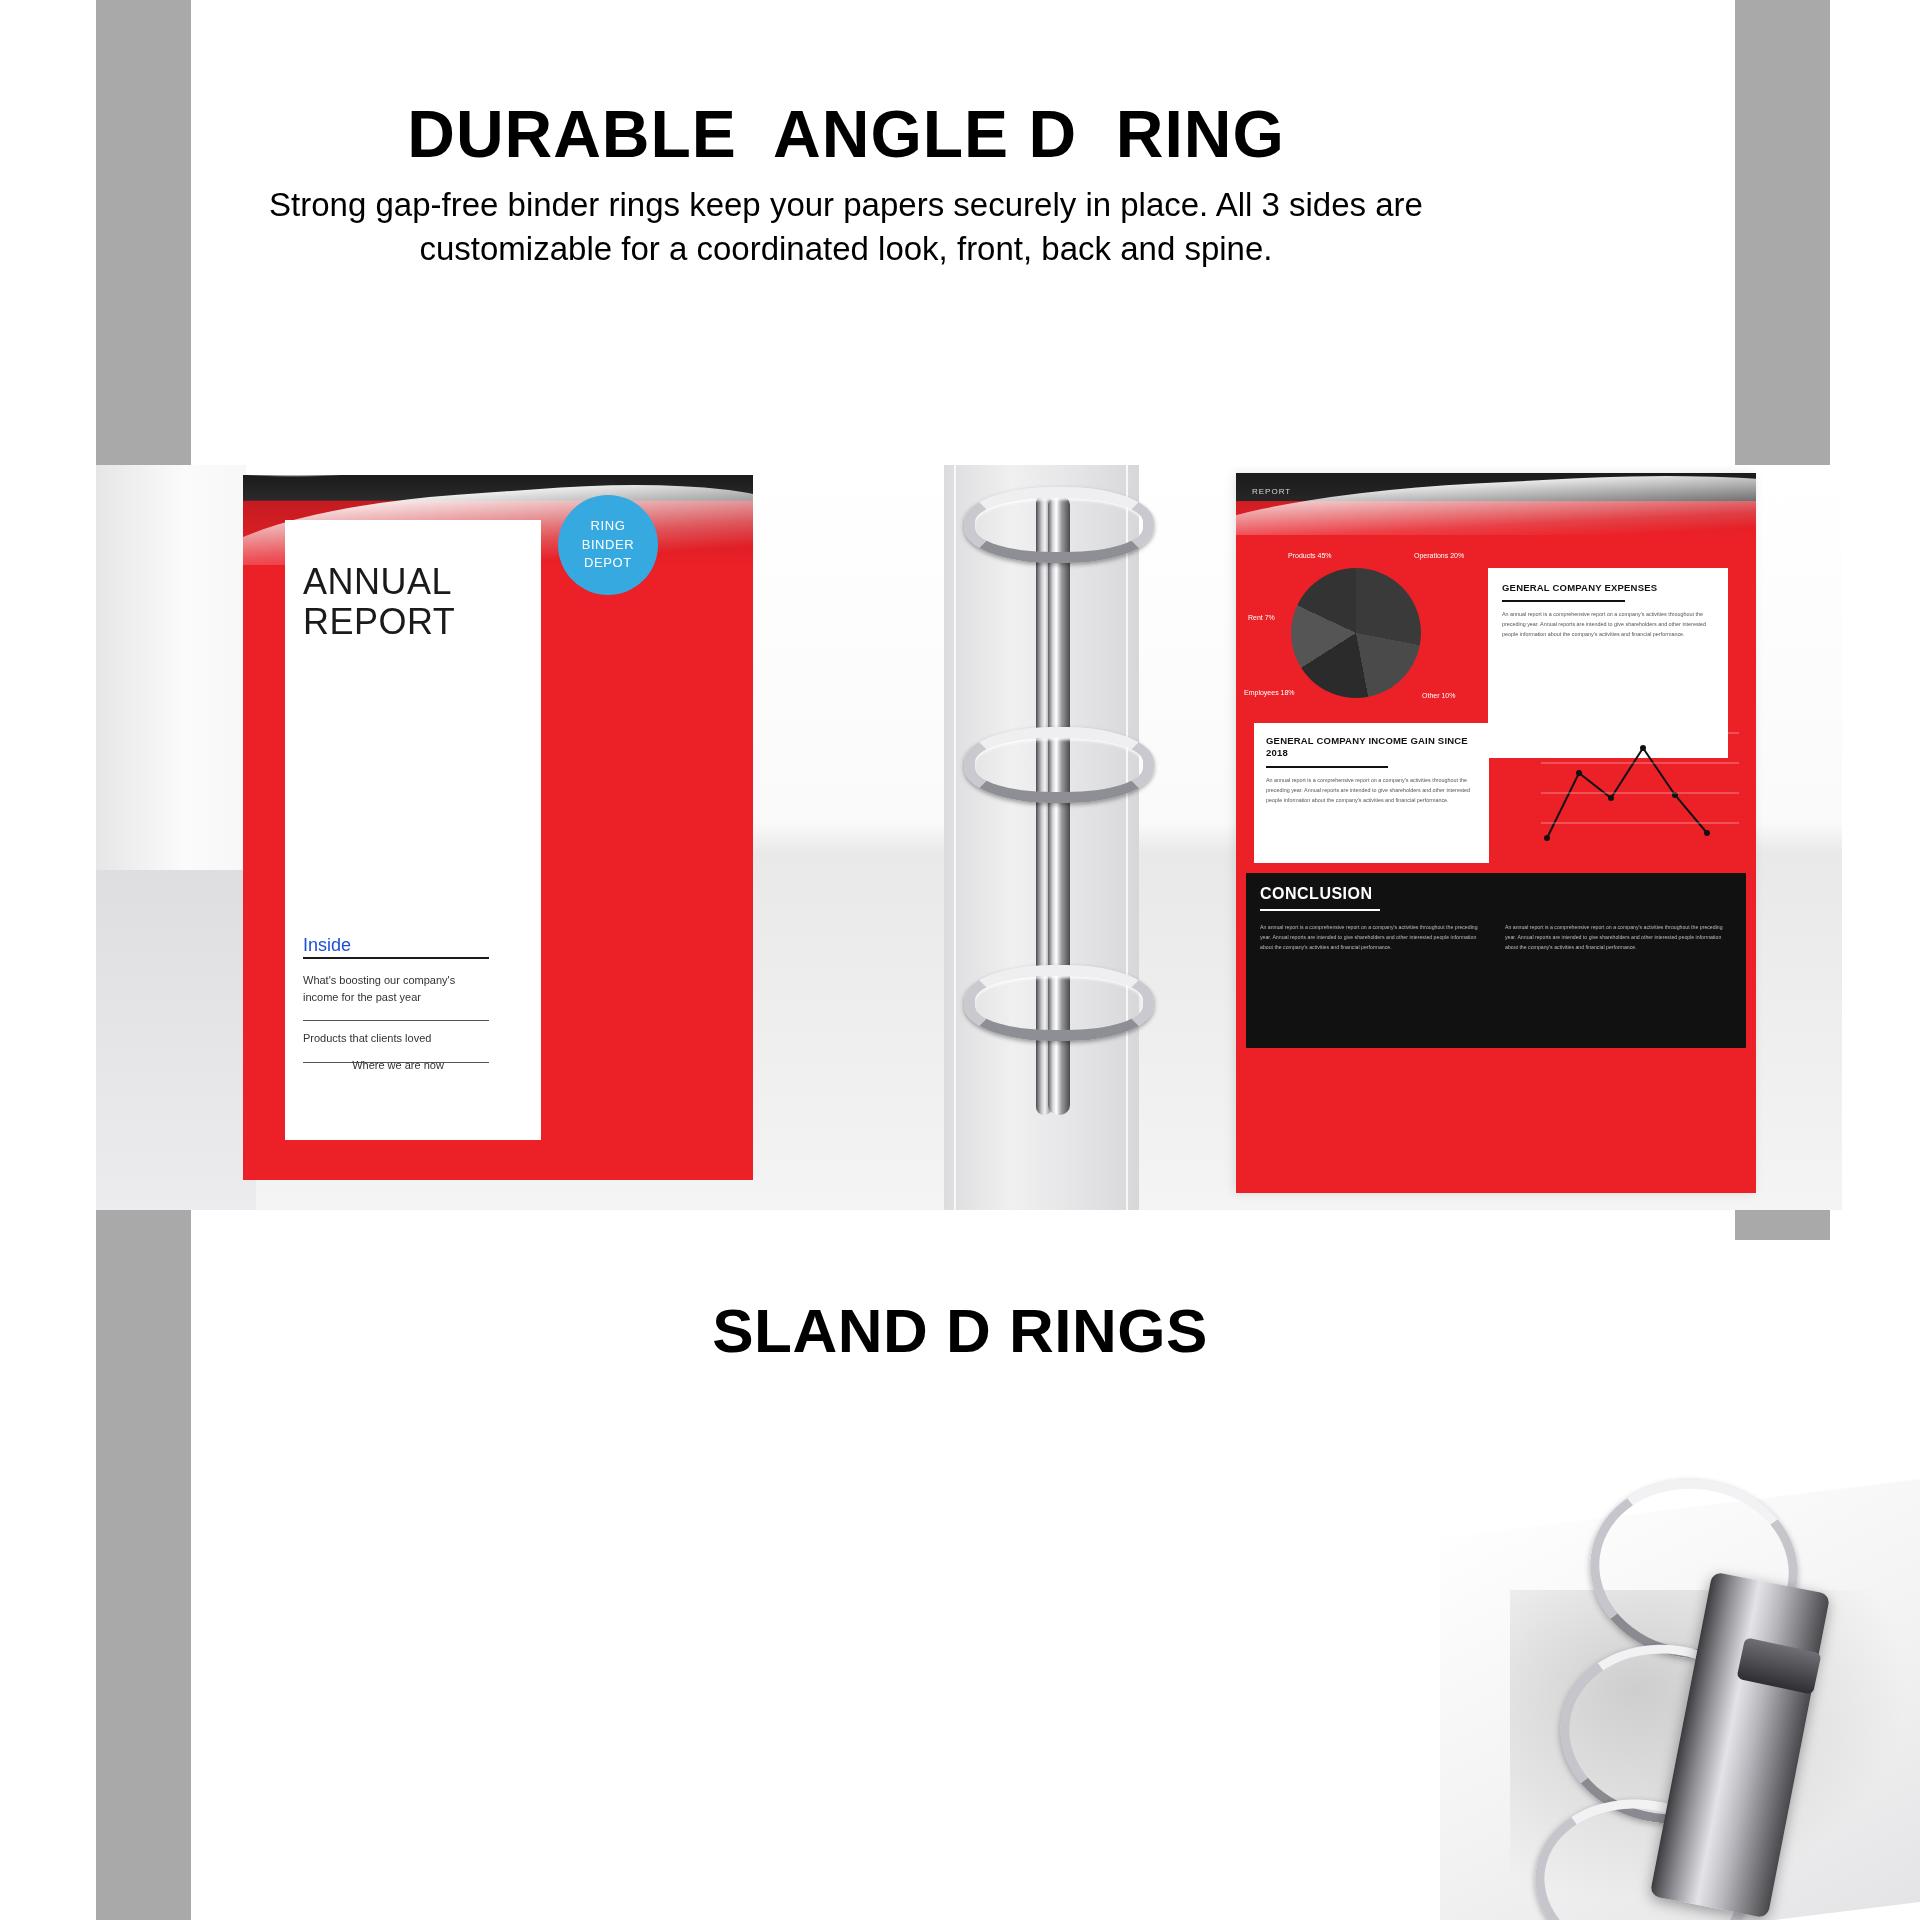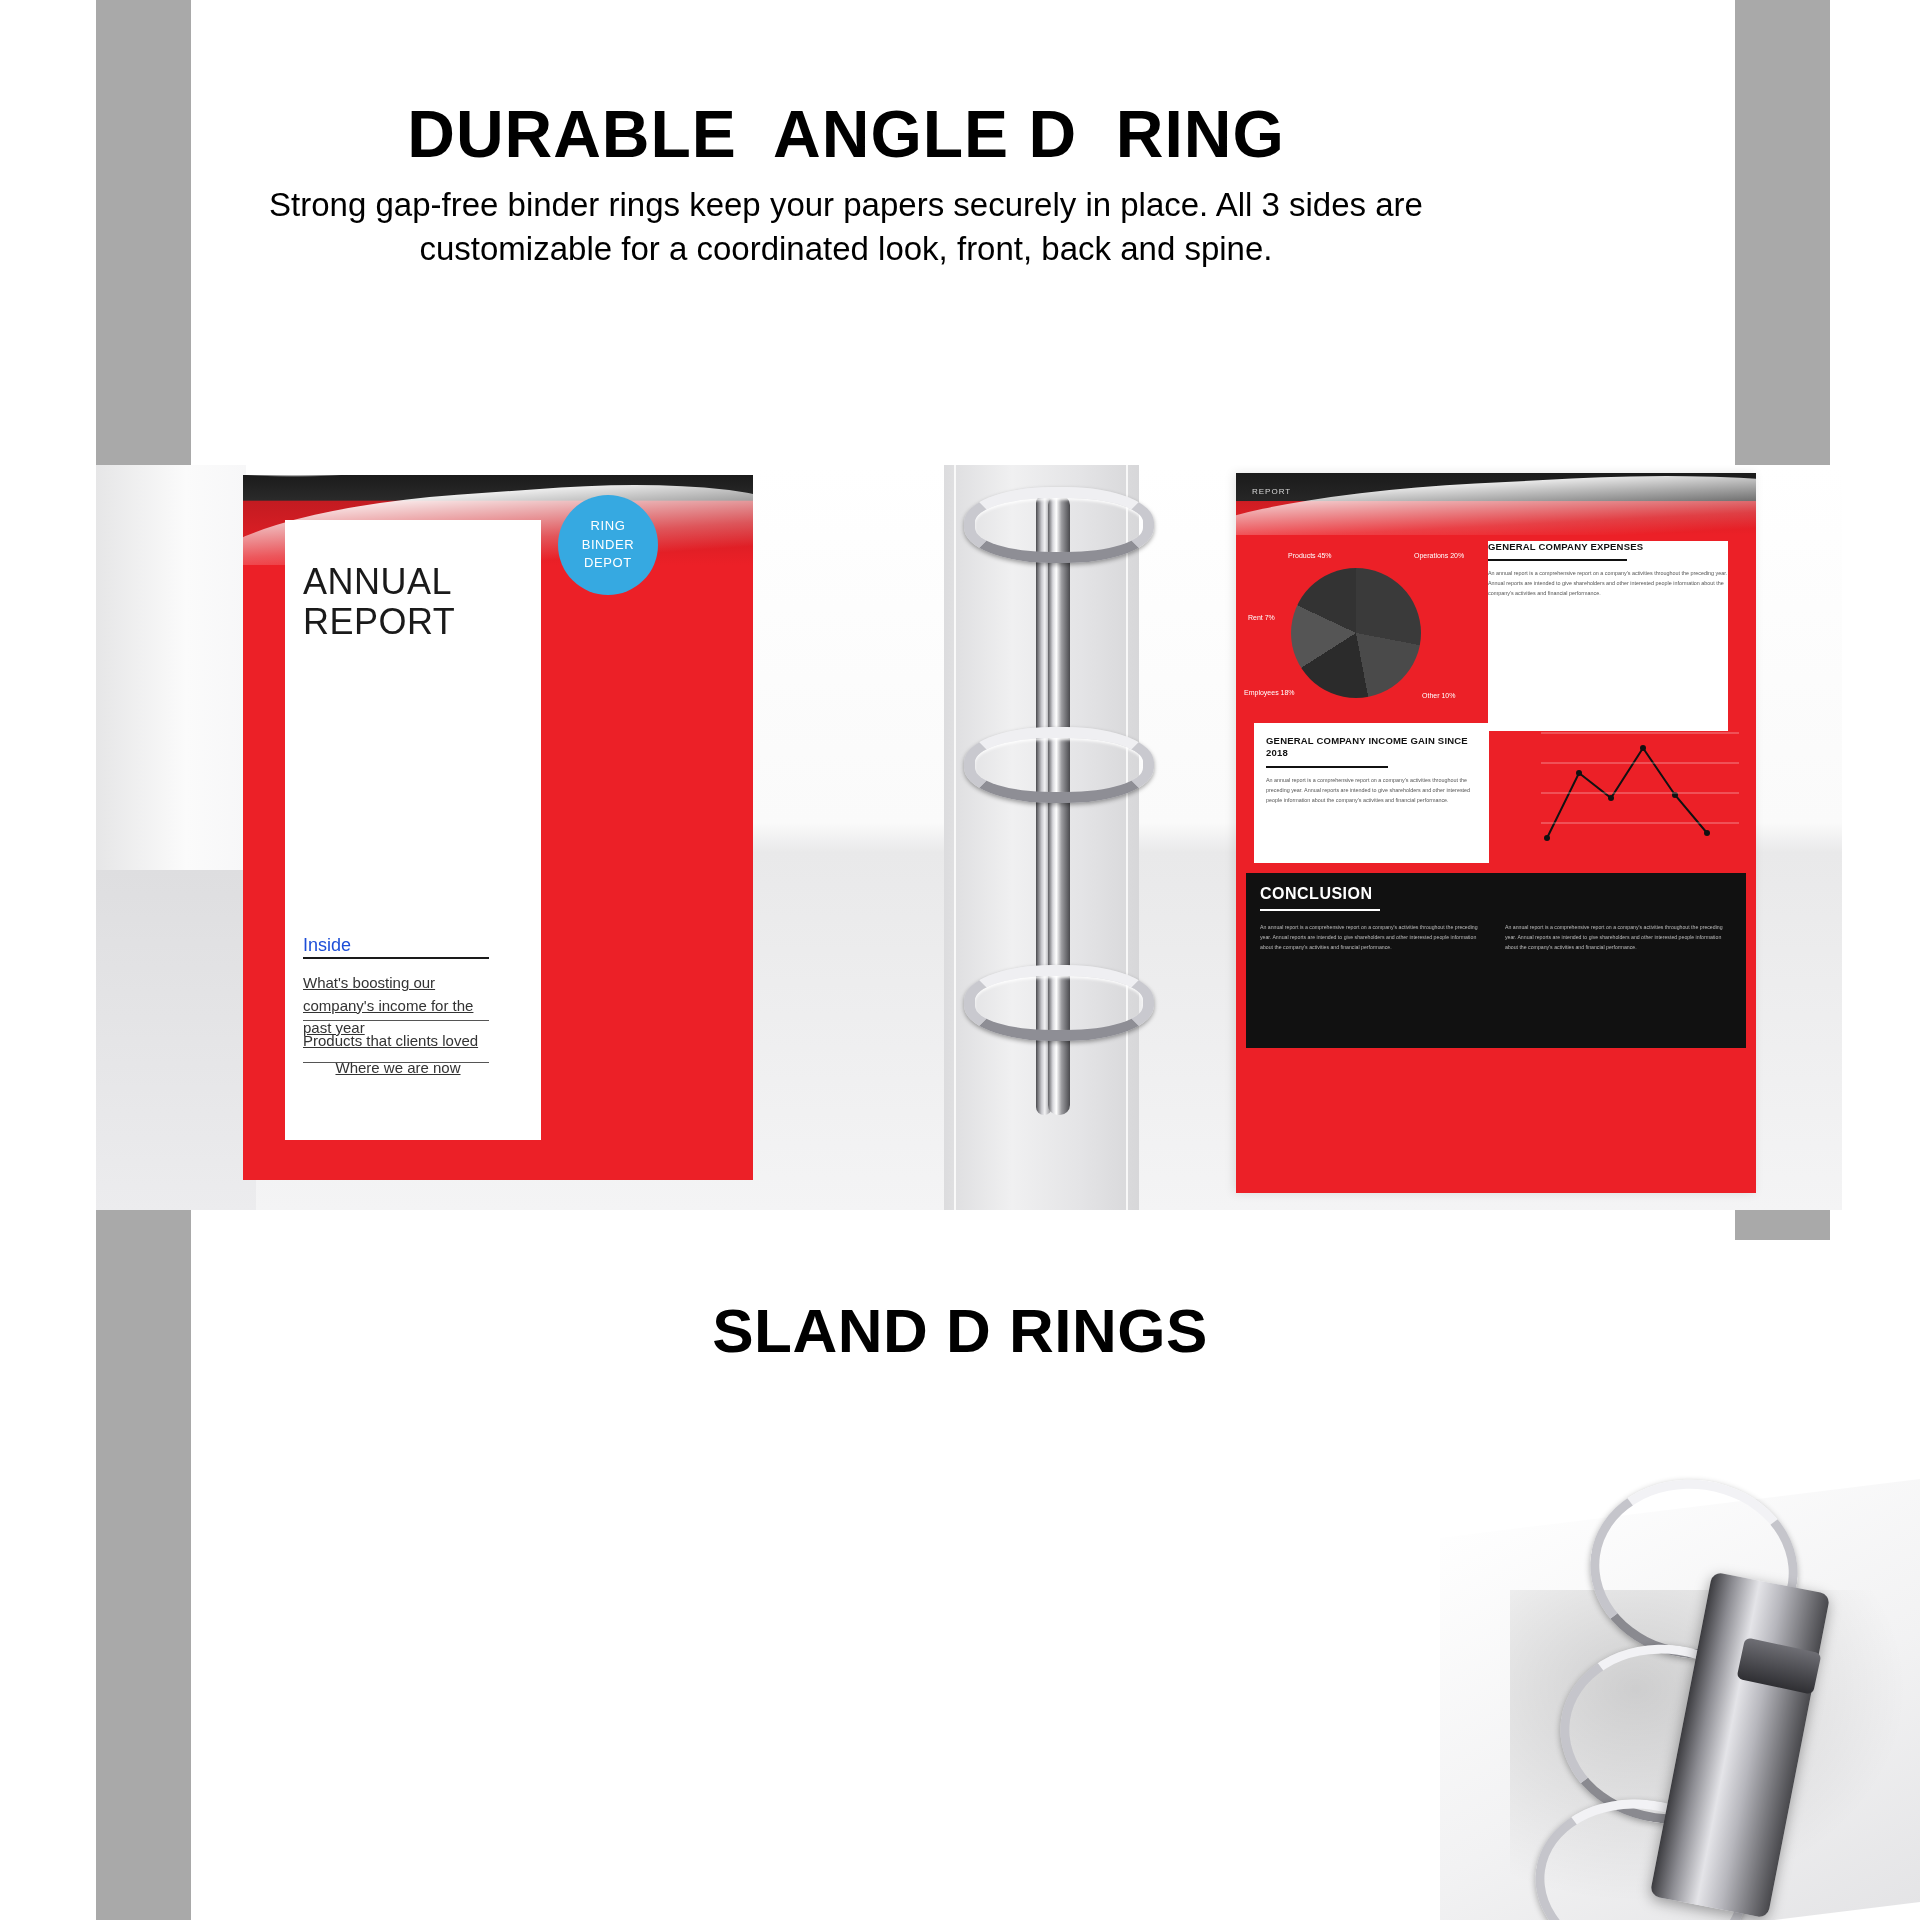--- a/index.html
+++ b/index.html
@@ -129,24 +129,23 @@
   .cover-inside-label {
     position: absolute; left: 18px; top: 415px;
     font-size: 18px; color: #1d4ed8; text-align: center;
   }
   .cover-rule {
     position: absolute; left: 18px; width: 186px; height: 2px; background: #1a1a1a;
   }
   .cover-item {
     position: absolute; left: 18px;
     width: 190px;
-    font-size: 15px;
+    font-size: 11px;
     line-height: 1.5;
     color: #333;
-    text-decoration: underline;
   }
   .badge {
     position: absolute;
     left: 315px; top: 20px;
     width: 100px; height: 100px;
     border-radius: 50%;
     background: #36a9e1;
     color: #fff;
     display: flex; flex-direction: column;
     align-items: center; justify-content: center;
@@ -366,21 +365,21 @@
     <div class="rp-wave"></div>
     <div class="rp-brand">REPORT</div>
 
     <div class="pie"></div>
     <div class="pie-lab" style="left:52px;top:78px;">Products 45%</div>
     <div class="pie-lab" style="left:178px;top:78px;">Operations 20%</div>
     <div class="pie-lab" style="left:12px;top:140px;">Rent 7%</div>
     <div class="pie-lab" style="left:8px;top:215px;">Employees 18%</div>
     <div class="pie-lab" style="left:186px;top:218px;">Other 10%</div>
 
-    <div class="rp-card" style="left:252px;top:68px;width:240px;height:190px;box-sizing:border-box;">
+    <div class="rp-card" style="left:252px;top:95px;width:240px;height:190px;padding:14px;box-sizing:border-box;">
       <h4>GENERAL COMPANY EXPENSES</h4>
       <div class="rule"></div>
       <p>An annual report is a comprehensive report on a company's activities throughout the preceding year. Annual reports are intended to give shareholders and other interested people information about the company's activities and financial performance.</p>
     </div>
 
     <div class="rp-card" style="left:18px;top:250px;width:235px;height:140px;padding:12px;box-sizing:border-box;">
       <h4>GENERAL COMPANY INCOME GAIN SINCE 2018</h4>
       <div class="rule"></div>
       <p>An annual report is a comprehensive report on a company's activities throughout the preceding year. Annual reports are intended to give shareholders and other interested people information about the company's activities and financial performance.</p>
     </div>

